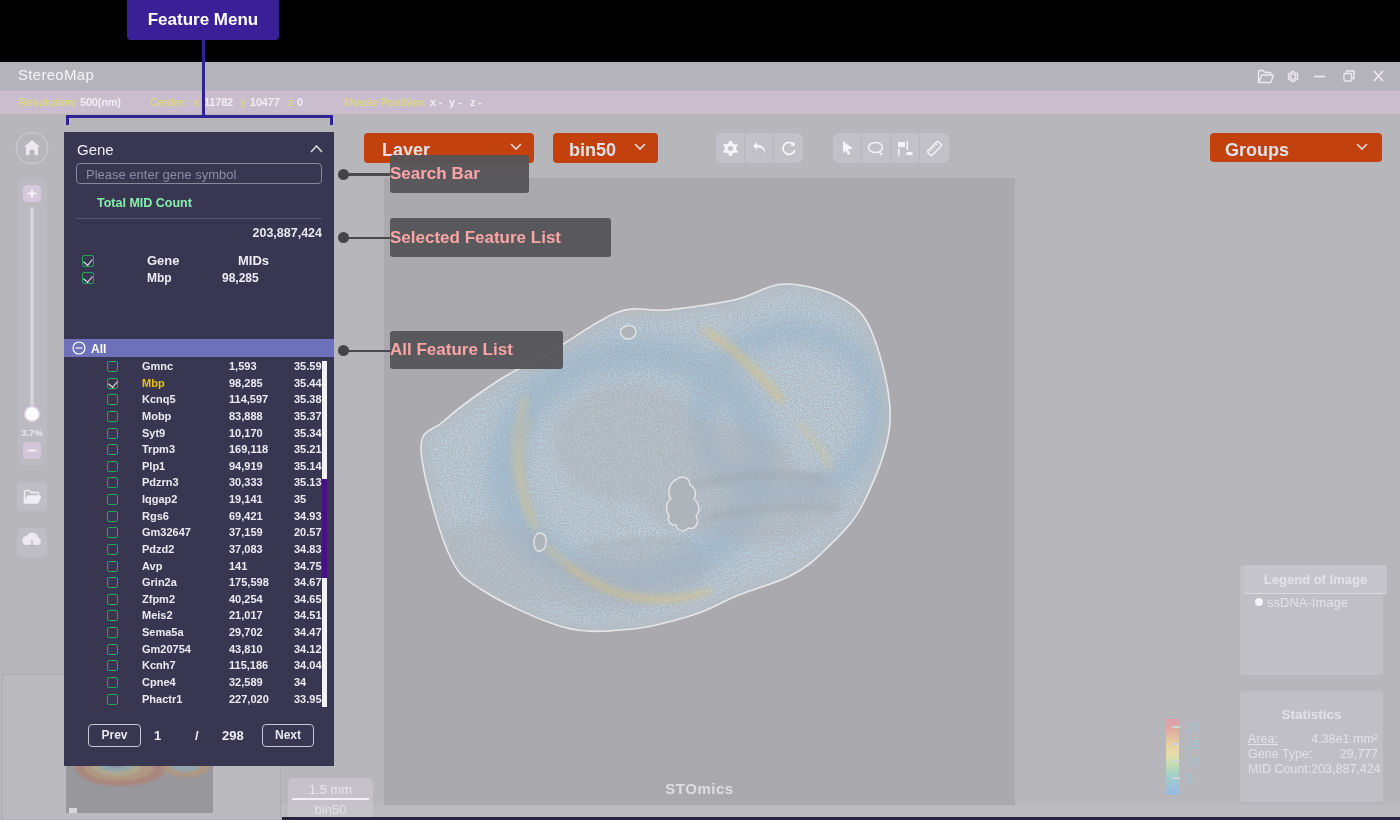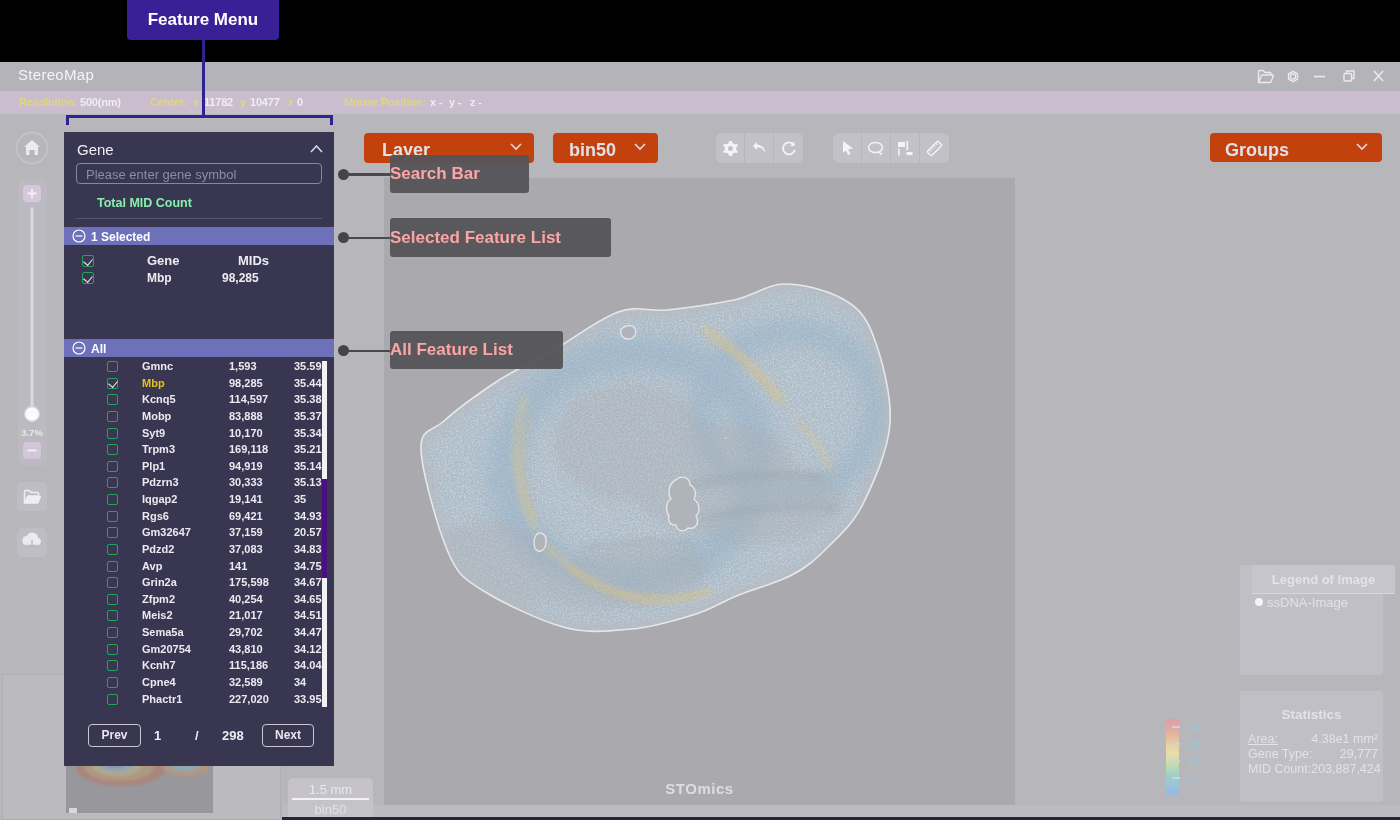--- a/index.html
+++ b/index.html
@@ -230,21 +230,21 @@
         <svg width="17" height="17" viewBox="0 0 17 17">
           <g transform="rotate(45 8.5 8.5)">
             <rect x="5.5" y="1" width="6" height="15" rx="1" stroke="#f4f3f7" stroke-width="1.4" fill="none"></rect>
             <path d="M5.5 4 L8 4 M5.5 7 L8 7 M5.5 10 L8 10 M5.5 13 L8 13" stroke="#f4f3f7" stroke-width="1.1"></path>
           </g>
         </svg>
       </div>
   </div>
 
   <div class="abs rpanel" style="left:1240px; top:565px; width:143px; height:110px;">
-    <div style="position:absolute; left:12px; top:0; width:143px; height:29px; background:#c6c5cb; border-radius:3px 3px 0 0; text-align:center; line-height:29px; font-size:13px; font-weight:bold; border-bottom:1px solid #d8d7dc;">Legend of Image</div>
+    <div style="position:absolute; left:4px; top:0; width:143px; height:29px; background:#c6c5cb; border-radius:3px 3px 0 0; text-align:center; line-height:29px; font-size:13px; font-weight:bold; border-bottom:1px solid #d8d7dc;">Legend of Image</div>
     <div style="position:absolute; left:15px; top:33px; width:8px; height:8px; border-radius:50%; background:#f4f3f7;"></div>
     <div style="position:absolute; left:27px; top:30px; font-size:13px;">ssDNA-Image</div>
   </div>
 
   <div class="abs rpanel" style="left:1240px; top:691px; width:143px; height:111px;">
     <div style="position:absolute; left:0; top:16px; width:143px; text-align:center; font-size:13.5px; font-weight:bold;">Statistics</div>
     <div style="position:absolute; left:8px; top:41px; font-size:12.5px;text-decoration:underline;">Area:</div>
     <div style="position:absolute; right:5px; top:41px; font-size:12.5px;">4.38e1 mm²</div>
     <div style="position:absolute; left:8px; top:56px; font-size:12.5px;">Gene Type:</div>
     <div style="position:absolute; right:5px; top:56px; font-size:12.5px;">29,777</div>
@@ -309,27 +309,20 @@
     <div style="position:absolute; left:13px; top:9px; font-size:15px; color:#f0eff5;">Gene</div>
     <svg style="position:absolute; left:246px; top:13px;" width="13" height="8" viewBox="0 0 13 8">
         <path d="M1 7 L6.5 1 L12 7" stroke="#d8d7dd" stroke-width="1.6" fill="none"></path>
       </svg>
     <div style="position:absolute; left:12px; top:31px; width:246px; height:21px; border:1.2px solid #8a8799; border-radius:4px;"></div>
     <div style="position:absolute; left:22px; top:35px; font-size:13px; color:#8e8c9e;">Please enter gene symbol</div>
     <div style="position:absolute; left:13px; top:64px; font-size:12.5px; font-weight:bold; color:#86efac;margin-left:20px;">Total MID Count</div>
     <div style="position:absolute; right:12px; top:64px; font-size:12.5px; font-weight:bold; color:#e9e8ee;margin-top:30px;">203,887,424</div>
     <div style="position:absolute; left:12px; top:86px; width:246px; height:1px; background:#555370;"></div>
 
-    <div class="sechead" style="top:95px;">
-      <svg style="position:absolute; left:8px; top:2px;" width="14" height="14" viewBox="0 0 14 14">
-          <circle cx="7" cy="7" r="6" stroke="#fff" stroke-width="1.2" fill="none"></circle>
-          <line x1="3.5" y1="7" x2="10.5" y2="7" stroke="#fff" stroke-width="1.2"></line>
-        </svg>
-      <span style="position:absolute; left:27px; top:3px;">1 Selected</span>
-    </div>
     <div class="cb checked" style="left:18px; top:123px;"></div>
     <div style="position:absolute; left:83px; top:121px; font-size:13px; font-weight:bold;">Gene</div>
     <div style="position:absolute; left:174px; top:121px; font-size:13px; font-weight:bold;">MIDs</div>
     <div class="cb checked" style="left:18px; top:140px;"></div>
     <div style="position:absolute; left:83px; top:139px; font-size:12px; font-weight:bold;">Mbp</div>
     <div style="position:absolute; left:158px; top:139px; font-size:12px; font-weight:bold;">98,285</div>
 
     <div class="sechead" style="top:207px;">
       <svg style="position:absolute; left:8px; top:2px;" width="14" height="14" viewBox="0 0 14 14">
           <circle cx="7" cy="7" r="6" stroke="#fff" stroke-width="1.2" fill="none"></circle>

